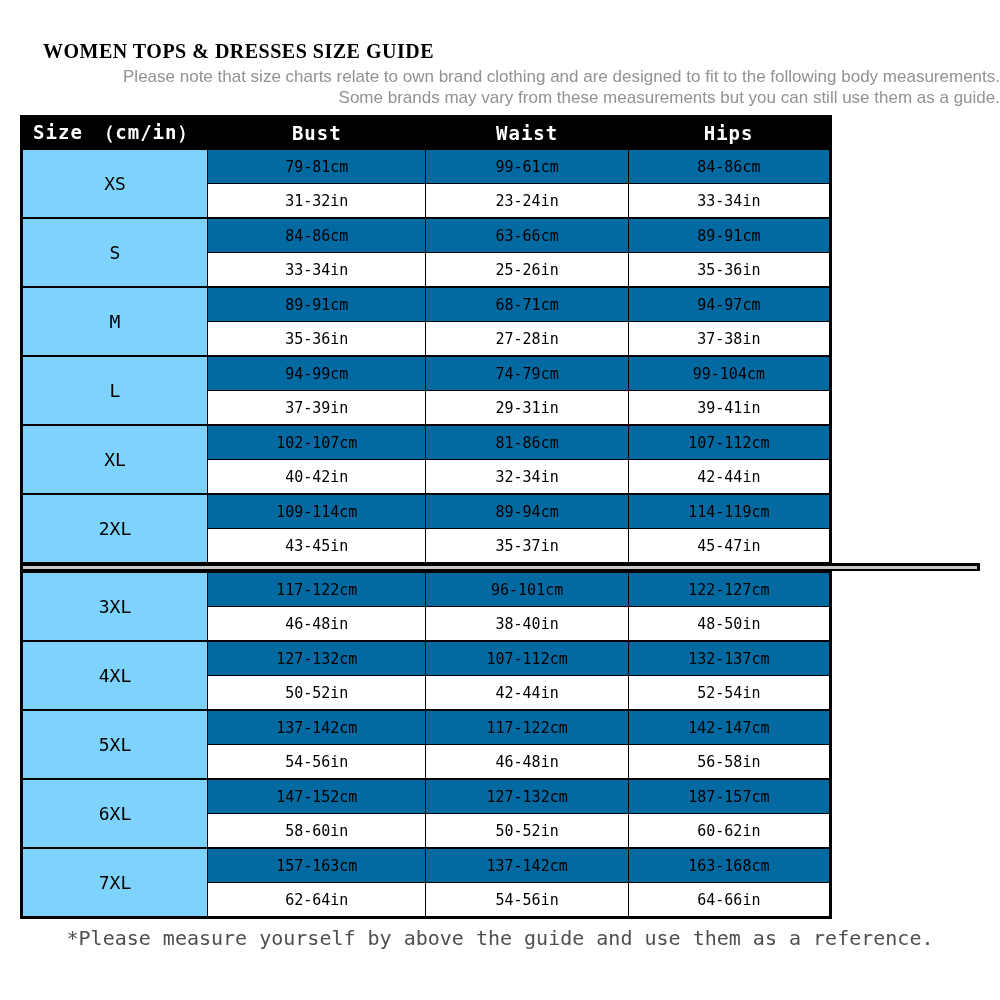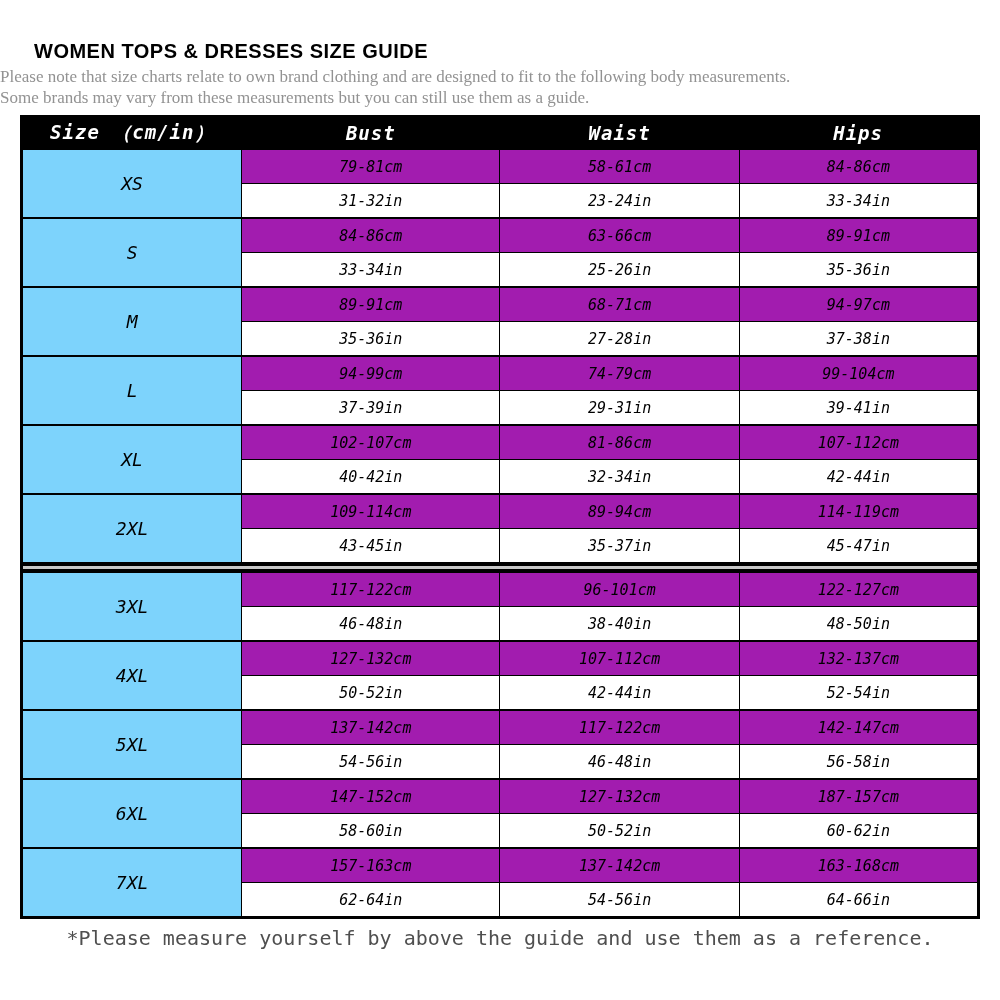--- a/index.html
+++ b/index.html
@@ -12,40 +12,39 @@
   }
   .page {
     position: relative;
     width: 1000px;
     height: 1000px;
     overflow: hidden;
     padding-top: 40px;
     box-sizing: border-box;
   }
   .page-title {
-    margin: 0 0 4px 34px;
+    margin: 0 0 4px 43px;
     font-size: 20px;
     font-weight: bold;
     letter-spacing: 0.5px;
-    font-family: Liberation Sans, sans-serif;
+    font-family: Liberation Serif, serif;
   }
   .subtitle {
     margin: 1px 0;
-    text-align: left;
-    font-family: Liberation Serif, serif;
+    text-align: right;
+    font-family: Liberation Sans, sans-serif;
     font-size: 17px;
     color: #929292;
   }
   .size-table {
-    width: 960px;
+    width: 812px;
     margin: 7px 20px 0 20px;
     border-collapse: collapse;
     table-layout: fixed;
     border: 3px solid #000;
-    font-style: italic;
   }
   .size-table.top { margin-bottom: 0; border-bottom: none; }
   .size-table.bottom { margin-top: 0; border-top: none; }
   .size-table th {
     background: #000000;
     color: #ffffff;
     font-size: 19px;
     font-weight: bold;
     letter-spacing: 1px;
     height: 30px;
@@ -54,21 +53,21 @@
   }
   .size-table td {
     border: 1px solid #000;
     text-align: center;
     vertical-align: middle;
     font-size: 15px;
     height: 33px;
     padding: 0;
     background: #ffffff;
   }
-  .size-table tr.cm-row td.measure { background: #a21caf; }
+  .size-table tr.cm-row td.measure { background: #0369a1; }
   .size-table tr.cm-row td { border-top: 2px solid #000; }
   .size-table td.size-cell {
     background: #7dd3fc;
     font-size: 18px;
   }
   .table-divider {
     width: 954px;
     margin: 0 20px;
     height: 3px;
     background: #c8c8c8;
@@ -108,21 +107,21 @@
         <th>Size （cm/in）</th>
         <th>Bust</th>
         <th>Waist</th>
         <th>Hips</th>
       </tr>
     </thead>
     <tbody id="tbody-regular">
         <tr class="cm-row">
           <td class="size-cell" rowspan="2">XS</td>
           <td class="measure">79-81cm</td>
-          <td class="measure">58-61cm</td>
+          <td class="measure">99-61cm</td>
           <td class="measure">84-86cm</td>
         </tr>
         <tr class="in-row">
           <td>31-32in</td>
           <td>23-24in</td>
           <td>33-34in</td>
         </tr>
         <tr class="cm-row">
           <td class="size-cell" rowspan="2">S</td>
           <td class="measure">84-86cm</td>

